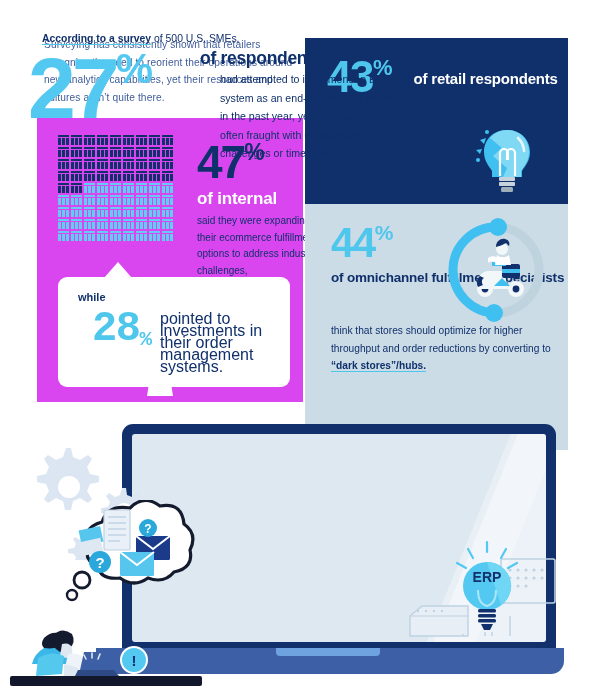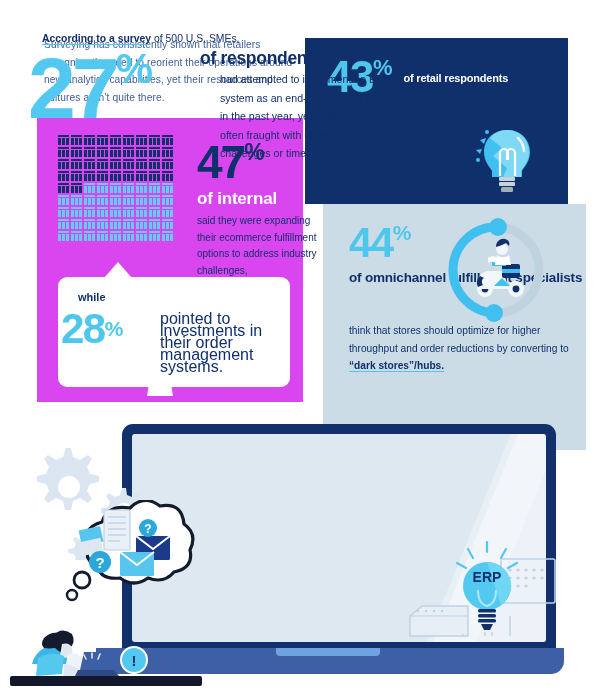--- a/index.html
+++ b/index.html
@@ -23,22 +23,22 @@
     position: absolute; left: 305px; top: 38px; width: 263px; height: 166px;
     background: #10306B;
   }
   .stat43-row { position:absolute; left:22px; top:18px; display:flex; align-items:center; }
   .big43 {
     font-size: 44px; font-weight: 800; color:#4FC6EC; line-height: 42px;
     letter-spacing: -1.5px; font-family:"Liberation Sans", sans-serif;
   }
   .pct43 { font-size:22px; font-weight:800; color:#4FC6EC; line-height:24px; vertical-align:top; }
   .lbl43 {
-    margin-left:11px; margin-top:3px; color:#ffffff; font-weight:800;
-    font-size:11px; line-height:19px; letter-spacing:-.2px;
+    margin-left:21px; margin-top:3px; color:#ffffff; font-weight:800;
+    font-size:15px; line-height:19px; letter-spacing:-.2px;
   }
   .body43 {
     position:absolute; left:24px; top:92px; width:160px;
     color:#E9F2FB; font-size:10px; line-height:17.5px;
   }
   
   .bulb43 { position:absolute; left:474px; top:122px; width:66px; height:74px; }
 
   
   .panel-47 {
@@ -83,28 +83,28 @@
   
   .card-28 {
     position:absolute; left:58px; top:277px; width:232px; height:110px;
     background:#ffffff; border-radius:9px;
   }
   .card-28 .notch {
     position:absolute; left:46px; top:-15px; width:28px; height:16px;
     background:#ffffff; clip-path: polygon(50% 0%, 100% 100%, 0% 100%);
   }
   .while-lbl { position:absolute; left:20px; top:14px; font-size:11px; font-weight:800; color:#10306B;}
-  .stat28 { position:absolute; left:3px; top:30px; display:flex; align-items:center;}
+  .stat28 { position:absolute; left:34px; top:30px; display:flex; align-items:flex-end;font-family:Liberation Mono, monospace;}
   .big28 { font-size:42px; font-weight:800; color:#4FC6EC; line-height:44px; letter-spacing:-1.5px;}
   .pct28 { font-size:21px; font-weight:800; color:#4FC6EC; line-height:22px;}
   .body28 { position:absolute; left:102px; top:36px; width:120px; font-size:16px; line-height:12px; color:#10306B;}
 
   
   .panel-44 {
-    position:absolute; left:323px; top:204px; width:263px; height:246px;
+    position:absolute; left:305px; top:204px; width:263px; height:246px;
     background:#CCDCE6;
   }
   .stat44 { position:absolute; left:26px; top:18px; }
   .big44 { font-size:42px; font-weight:800; color:#4FC6EC; line-height:42px; letter-spacing:-1.5px;}
   .pct44 { font-size:21px; font-weight:800; color:#4FC6EC; line-height:22px; vertical-align:top;}
   .lbl44 { color:#10306B; font-weight:800; font-size:13.5px; line-height:16px; margin-top:6px; letter-spacing:-.2px;}
   .body44 { position:absolute; left:26px; top:118px; width:222px; font-size:10.2px; line-height:17.5px; color:#10306B;}
   .u-dark { font-weight:800; border-bottom:1.6px solid #4FC6EC; }
   .scooter-wrap { position:absolute; left:440px; top:214px; width:112px; height:112px; }
 

